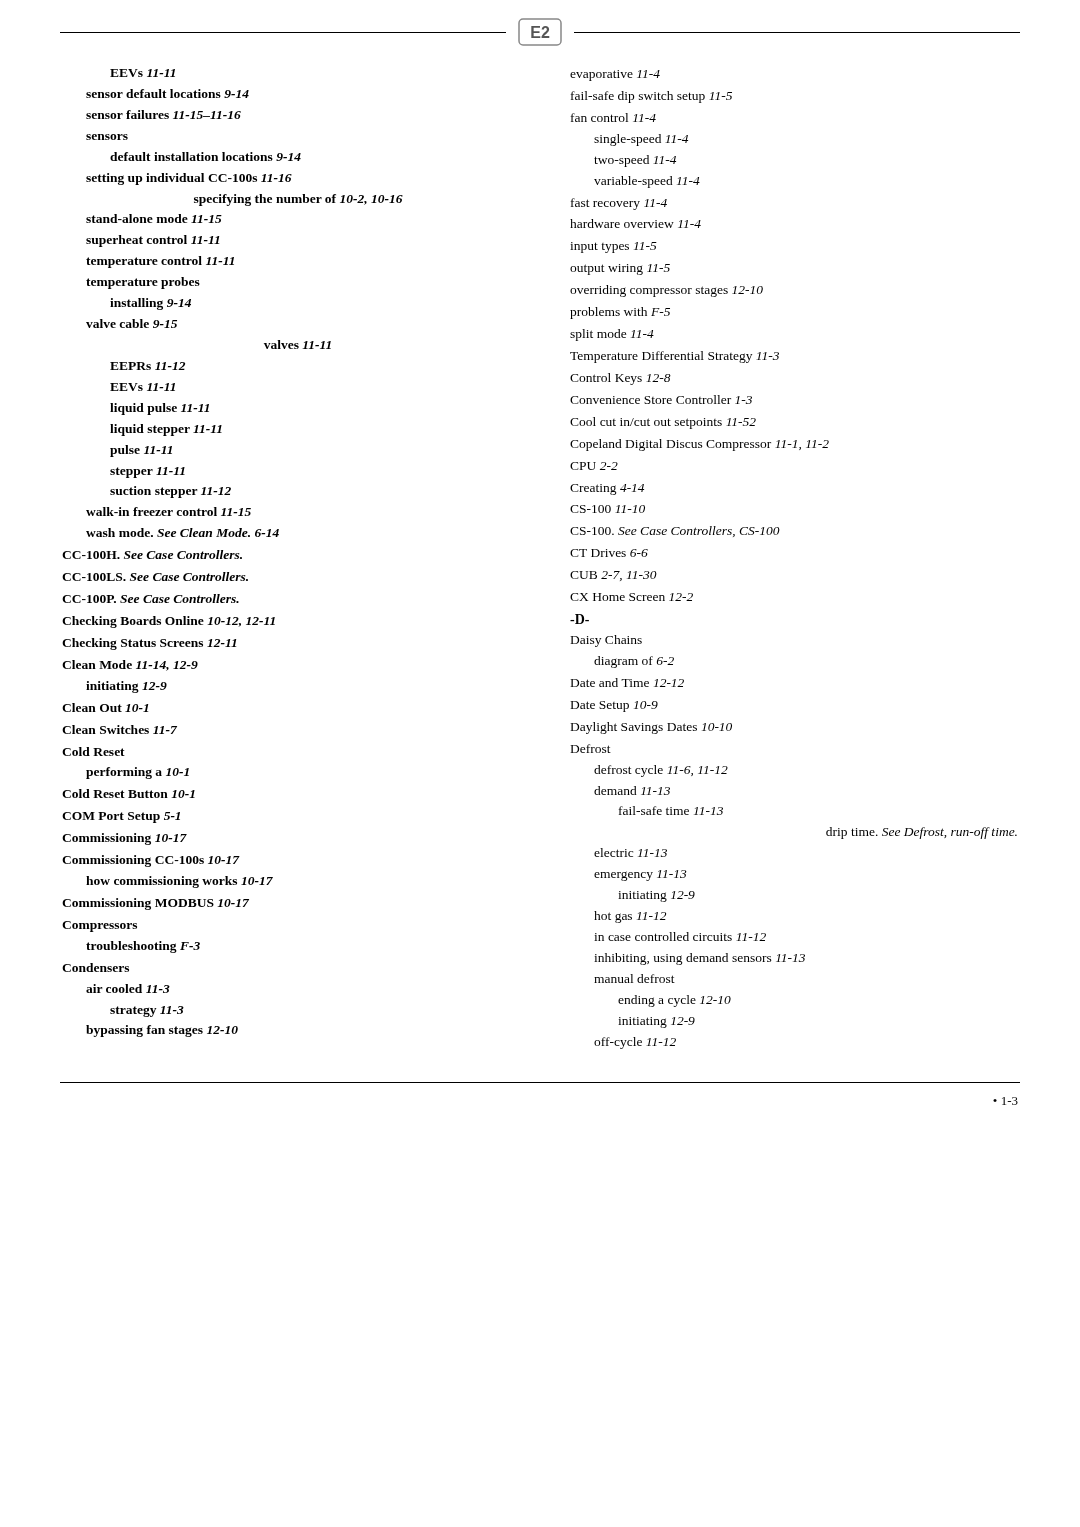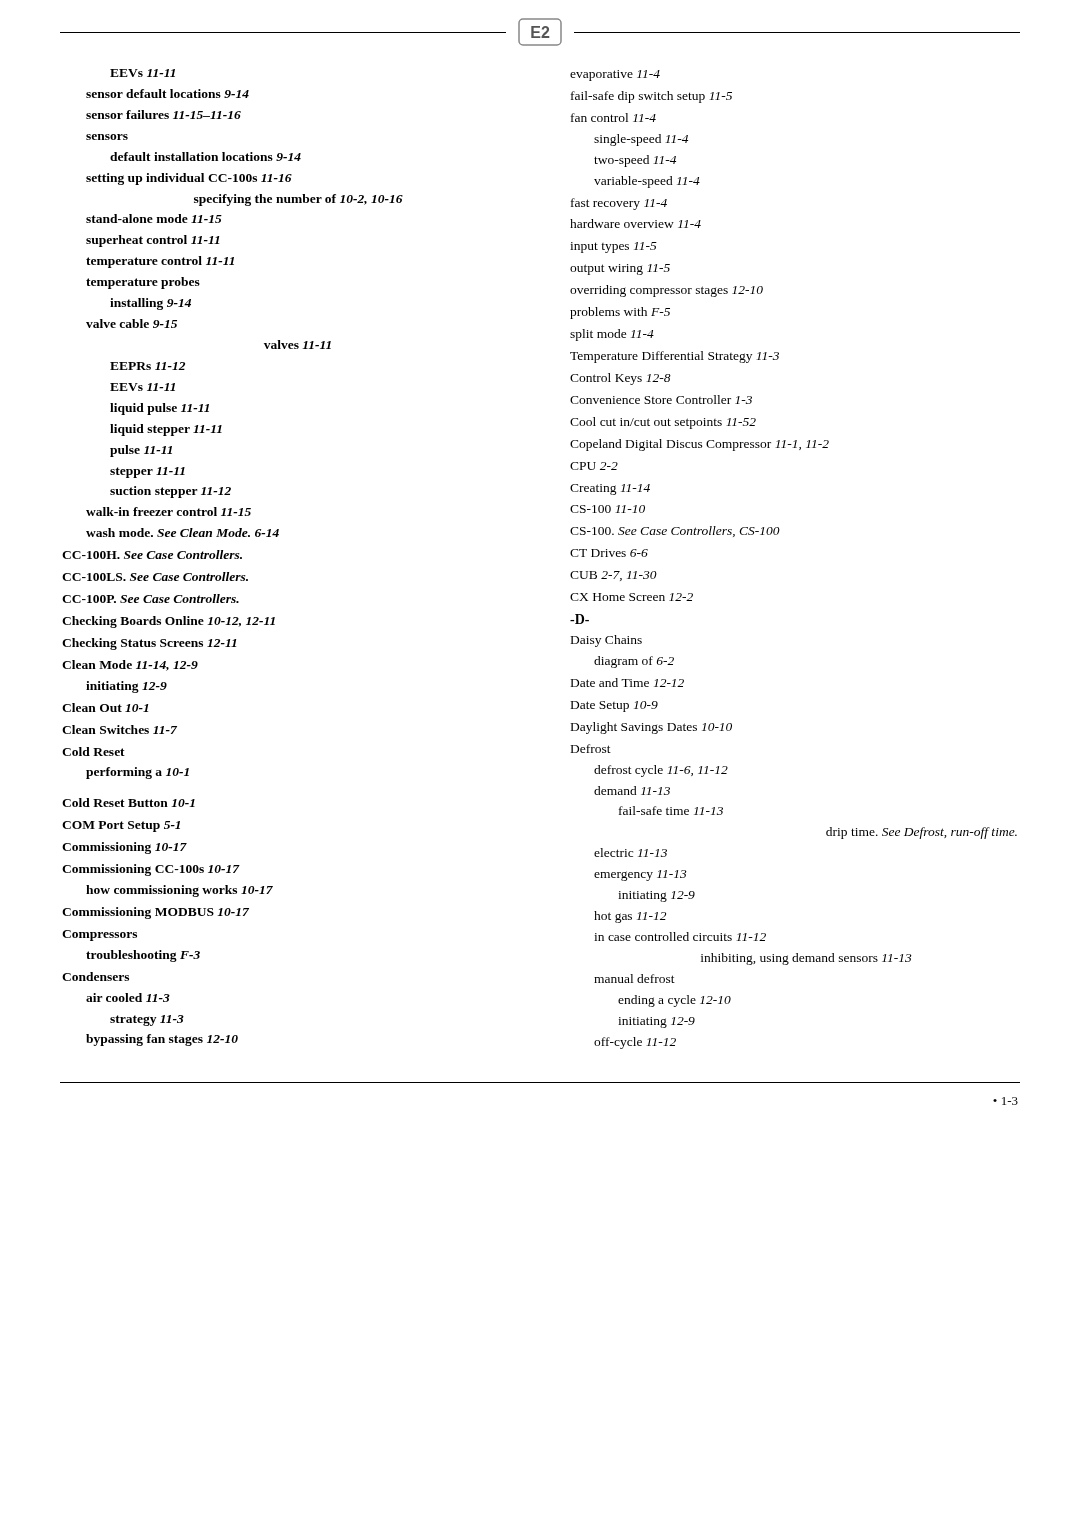--- a/index.html
+++ b/index.html
@@ -108,21 +108,21 @@
         <div style="padding-left: 0px; line-height: 1.55; font-size: 13.5px; margin-top: 1px;">CC-100LS. <em>See Case Controllers.</em></div>
         <div style="padding-left: 0px; line-height: 1.55; font-size: 13.5px; margin-top: 1px;">CC-100P. <em>See Case Controllers.</em></div>
         <div style="padding-left: 0px; line-height: 1.55; font-size: 13.5px; margin-top: 1px;">Checking Boards Online <em>10-12, 12-11</em></div>
         <div style="padding-left: 0px; line-height: 1.55; font-size: 13.5px; margin-top: 1px;">Checking Status Screens <em>12-11</em></div>
         <div style="padding-left: 0px; line-height: 1.55; font-size: 13.5px; margin-top: 1px;">Clean Mode <em>11-14, 12-9</em></div>
         <div style="padding-left: 24px; line-height: 1.55; font-size: 13.5px; margin-top: 0px;">initiating <em>12-9</em></div>
         <div style="padding-left: 0px; line-height: 1.55; font-size: 13.5px; margin-top: 1px;">Clean Out <em>10-1</em></div>
         <div style="padding-left: 0px; line-height: 1.55; font-size: 13.5px; margin-top: 1px;">Clean Switches <em>11-7</em></div>
         <div style="padding-left: 0px; line-height: 1.55; font-size: 13.5px; margin-top: 1px;">Cold Reset</div>
         <div style="padding-left: 24px; line-height: 1.55; font-size: 13.5px; margin-top: 0px;">performing a <em>10-1</em></div>
-        <div style="padding-left: 0px; line-height: 1.55; font-size: 13.5px; margin-top: 10px;">Cold Reset Button <em>10-1</em></div>
+        <div style="padding-left: 0px; line-height: 1.55; font-size: 13.5px; margin-top: 1px;">Cold Reset Button <em>10-1</em></div>
         <div style="padding-left: 0px; line-height: 1.55; font-size: 13.5px; margin-top: 1px;">COM Port Setup <em>5-1</em></div>
         <div style="padding-left: 0px; line-height: 1.55; font-size: 13.5px; margin-top: 1px;">Commissioning <em>10-17</em></div>
         <div style="padding-left: 0px; line-height: 1.55; font-size: 13.5px; margin-top: 1px;">Commissioning CC-100s <em>10-17</em></div>
         <div style="padding-left: 24px; line-height: 1.55; font-size: 13.5px; margin-top: 0px;">how commissioning works <em>10-17</em></div>
         <div style="padding-left: 0px; line-height: 1.55; font-size: 13.5px; margin-top: 1px;">Commissioning MODBUS <em>10-17</em></div>
         <div style="padding-left: 0px; line-height: 1.55; font-size: 13.5px; margin-top: 1px;">Compressors</div>
         <div style="padding-left: 24px; line-height: 1.55; font-size: 13.5px; margin-top: 0px;">troubleshooting <em>F-3</em></div>
         <div style="padding-left: 0px; line-height: 1.55; font-size: 13.5px; margin-top: 1px;">Condensers</div>
         <div style="padding-left: 24px; line-height: 1.55; font-size: 13.5px; margin-top: 0px;">air cooled <em>11-3</em></div>
         <div style="padding-left: 48px; line-height: 1.55; font-size: 13.5px; margin-top: 0px;">strategy <em>11-3</em></div>
@@ -143,21 +143,21 @@
         <div style="padding-left: 0px; line-height: 1.55; font-size: 13.5px; margin-top: 1px;">output wiring <em>11-5</em></div>
         <div style="padding-left: 0px; line-height: 1.55; font-size: 13.5px; margin-top: 1px;">overriding compressor stages <em>12-10</em></div>
         <div style="padding-left: 0px; line-height: 1.55; font-size: 13.5px; margin-top: 1px;">problems with <em>F-5</em></div>
         <div style="padding-left: 0px; line-height: 1.55; font-size: 13.5px; margin-top: 1px;">split mode <em>11-4</em></div>
         <div style="padding-left: 0px; line-height: 1.55; font-size: 13.5px; margin-top: 1px;">Temperature Differential Strategy <em>11-3</em></div>
         <div style="padding-left: 0px; line-height: 1.55; font-size: 13.5px; margin-top: 1px;">Control Keys <em>12-8</em></div>
         <div style="padding-left: 0px; line-height: 1.55; font-size: 13.5px; margin-top: 1px;">Convenience Store Controller <em>1-3</em></div>
         <div style="padding-left: 0px; line-height: 1.55; font-size: 13.5px; margin-top: 1px;">Cool cut in/cut out setpoints <em>11-52</em></div>
         <div style="padding-left: 0px; line-height: 1.55; font-size: 13.5px; margin-top: 1px;">Copeland Digital Discus Compressor <em>11-1, 11-2</em></div>
         <div style="padding-left: 0px; line-height: 1.55; font-size: 13.5px; margin-top: 1px;">CPU <em>2-2</em></div>
-        <div style="padding-left: 0px; line-height: 1.55; font-size: 13.5px; margin-top: 1px;">Creating <em>11-14</em></div>
+        <div style="padding-left: 0px; line-height: 1.55; font-size: 13.5px; margin-top: 1px;">Creating <em>4-14</em></div>
         <div style="padding-left: 0px; line-height: 1.55; font-size: 13.5px; margin-top: 1px;">CS-100 <em>11-10</em></div>
         <div style="padding-left: 0px; line-height: 1.55; font-size: 13.5px; margin-top: 1px;">CS-100. <em>See Case Controllers, CS-100</em></div>
         <div style="padding-left: 0px; line-height: 1.55; font-size: 13.5px; margin-top: 1px;">CT Drives <em>6-6</em></div>
         <div style="padding-left: 0px; line-height: 1.55; font-size: 13.5px; margin-top: 1px;">CUB <em>2-7, 11-30</em></div>
         <div style="padding-left: 0px; line-height: 1.55; font-size: 13.5px; margin-top: 1px;">CX Home Screen <em>12-2</em></div>
         <div style="font-weight: bold; margin-top: 4px; margin-bottom: 2px; font-size: 14px;">-D-</div>
         <div style="padding-left: 0px; line-height: 1.55; font-size: 13.5px; margin-top: 1px;">Daisy Chains</div>
         <div style="padding-left: 24px; line-height: 1.55; font-size: 13.5px; margin-top: 0px;">diagram of <em>6-2</em></div>
         <div style="padding-left: 0px; line-height: 1.55; font-size: 13.5px; margin-top: 1px;">Date and Time <em>12-12</em></div>
         <div style="padding-left: 0px; line-height: 1.55; font-size: 13.5px; margin-top: 1px;">Date Setup <em>10-9</em></div>
@@ -165,21 +165,21 @@
         <div style="padding-left: 0px; line-height: 1.55; font-size: 13.5px; margin-top: 1px;">Defrost</div>
         <div style="padding-left: 24px; line-height: 1.55; font-size: 13.5px; margin-top: 0px;">defrost cycle <em>11-6, 11-12</em></div>
         <div style="padding-left: 24px; line-height: 1.55; font-size: 13.5px; margin-top: 0px;">demand <em>11-13</em></div>
         <div style="padding-left: 48px; line-height: 1.55; font-size: 13.5px; margin-top: 0px;">fail-safe time <em>11-13</em></div>
         <div style="padding-left: 24px; line-height: 1.55; font-size: 13.5px; margin-top: 0px; text-align: right;">drip time. <em>See Defrost, run-off time.</em></div>
         <div style="padding-left: 24px; line-height: 1.55; font-size: 13.5px; margin-top: 0px;">electric <em>11-13</em></div>
         <div style="padding-left: 24px; line-height: 1.55; font-size: 13.5px; margin-top: 0px;">emergency <em>11-13</em></div>
         <div style="padding-left: 48px; line-height: 1.55; font-size: 13.5px; margin-top: 0px;">initiating <em>12-9</em></div>
         <div style="padding-left: 24px; line-height: 1.55; font-size: 13.5px; margin-top: 0px;">hot gas <em>11-12</em></div>
         <div style="padding-left: 24px; line-height: 1.55; font-size: 13.5px; margin-top: 0px;">in case controlled circuits <em>11-12</em></div>
-        <div style="padding-left: 24px; line-height: 1.55; font-size: 13.5px; margin-top: 0px; text-align: center;">inhibiting, using demand sensors <em>11-13</em></div>
+        <div style="padding-left: 24px; line-height: 1.55; font-size: 13.5px; margin-top: 0px;">inhibiting, using demand sensors <em>11-13</em></div>
         <div style="padding-left: 24px; line-height: 1.55; font-size: 13.5px; margin-top: 0px;">manual defrost</div>
         <div style="padding-left: 48px; line-height: 1.55; font-size: 13.5px; margin-top: 0px;">ending a cycle <em>12-10</em></div>
         <div style="padding-left: 48px; line-height: 1.55; font-size: 13.5px; margin-top: 0px;">initiating <em>12-9</em></div>
         <div style="padding-left: 24px; line-height: 1.55; font-size: 13.5px; margin-top: 0px;">off-cycle <em>11-12</em></div>
       </div>
 
   </div>
 
   <div class="bottom-rule"></div>
   <div class="page-footer">

